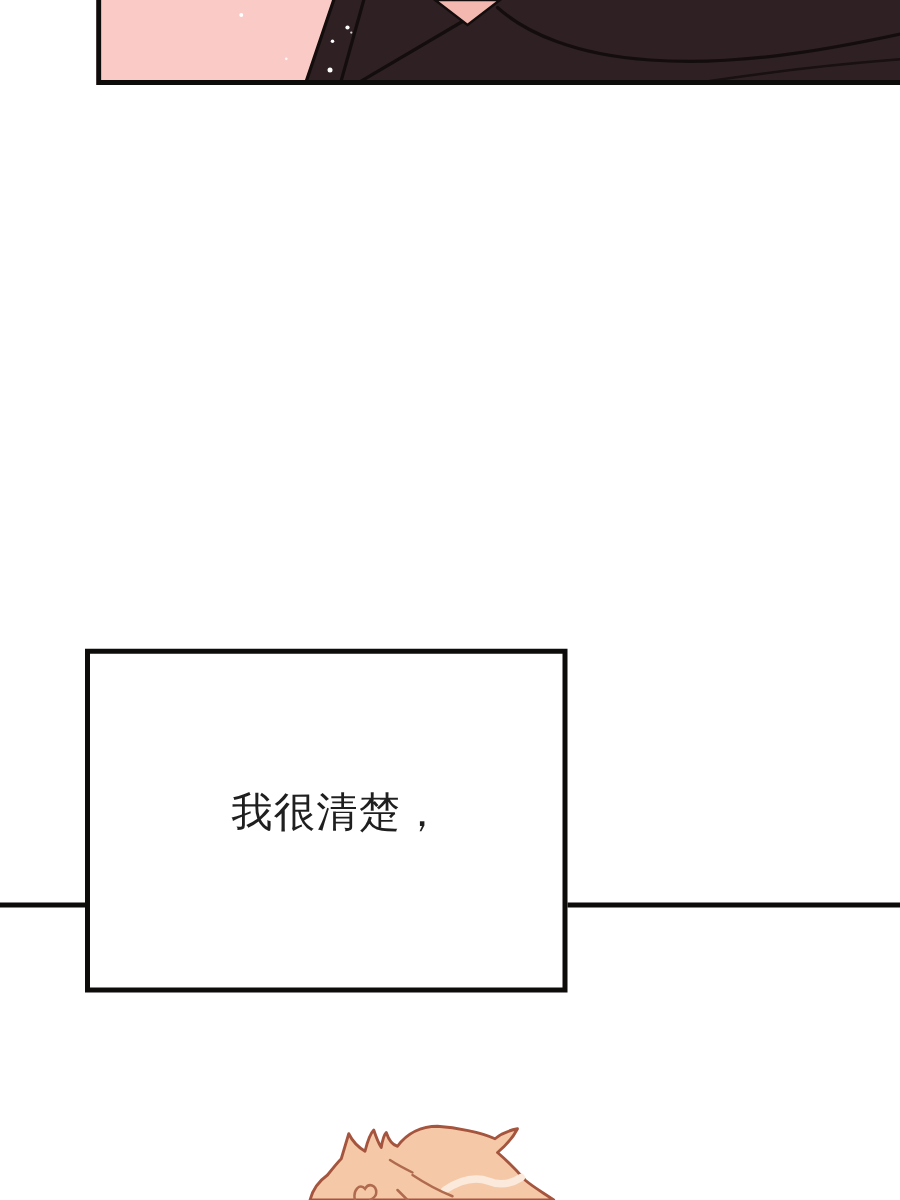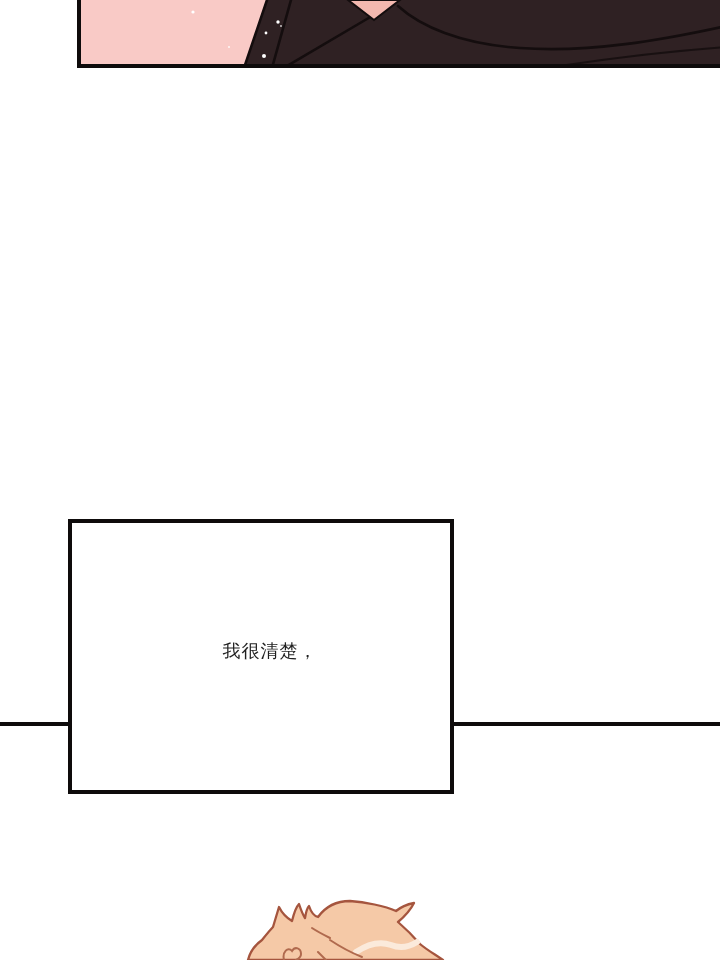--- a/index.html
+++ b/index.html
@@ -25,21 +25,21 @@
   }
 
   
   .speech-box{
     position:absolute;left:68px;top:519px;width:386px;height:275px;
     box-sizing:border-box;border:4px solid #0e0b0b;background:#ffffff;
     z-index:2;display:flex;align-items:center;justify-content:center;
     padding-left:18px;
   }
   .speech-text{
-    font-size:18px;font-weight:500;color:#1f1f1f;letter-spacing:1px;
+    font-size:33px;font-weight:500;color:#1f1f1f;letter-spacing:1px;
     transform:translateY(-6px);white-space:nowrap;
   }
 
   
   .bottom-figure{
     position:absolute;left:228px;top:896px;width:228px;height:64px;z-index:0;
   }
 </style>
 </head>
 <body>

